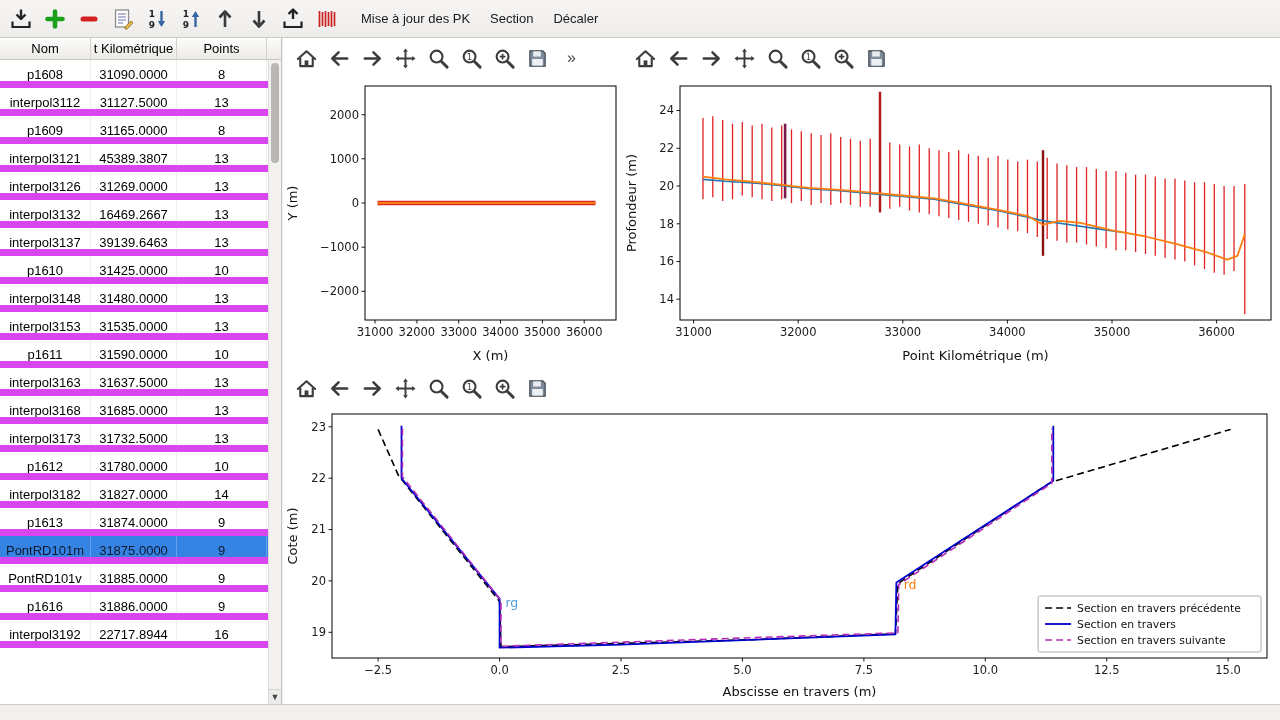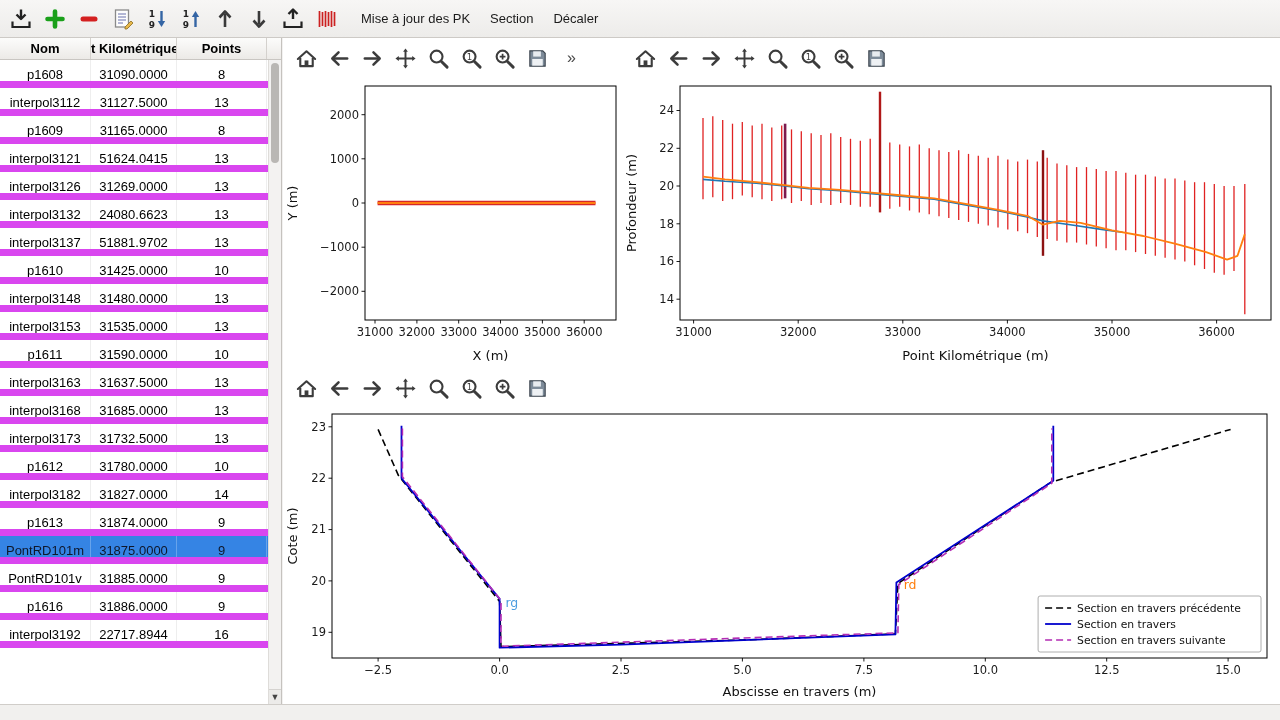--- a/index.html
+++ b/index.html
@@ -6,21 +6,21 @@
 html,body{width:1280px;height:720px;overflow:hidden;background:#f2f1f0;font-family:"Liberation Sans","DejaVu Sans",sans-serif}
 .main-toolbar{position:absolute;left:0;top:0;width:1280px;height:38px;background:linear-gradient(#f7f6f5,#edecea);border-bottom:1px solid #cdcac6;display:flex;align-items:center;padding:0 6px}
 .mt-icons{display:flex;align-items:center;gap:4px}
 .tbtn{width:30px;height:30px;background:transparent;border:1px solid transparent;border-radius:3px;display:flex;align-items:center;justify-content:center;padding:0;cursor:pointer}
 .icon24{width:24px;height:24px;display:block}
 .icon24 svg,.icon22 svg{width:100%;height:100%;display:block}
 .mt-texts{display:flex;align-items:flex-start;margin-left:10px;gap:2px}
 .ttxt{background:transparent;border:none;font-family:"Liberation Sans",sans-serif;font-size:13px;color:#1b1b1b;padding:5px 9px;cursor:pointer}
 .left-panel{position:absolute;left:0;top:38px;width:282px;height:666px;background:#fff;border-right:1px solid #c5c2be}
 .thead{display:flex;height:22px;background:linear-gradient(#fcfcfb,#eceae7);border-bottom:1px solid #c9c6c2}
-.hcell{font-weight:bold;font-size:13px;line-height:21px;text-align:center;border-right:1px solid #d4d1cd;overflow:hidden;white-space:nowrap}
+.hcell{font-weight:normal;font-size:13px;line-height:21px;text-align:center;border-right:1px solid #d4d1cd;overflow:hidden;white-space:nowrap}
 .c0{width:91px}.c1{width:86px}.c2{width:90px}
 .tbody{position:absolute;top:22px;left:0;right:13px;bottom:0;overflow:hidden;background:#fff}
 .trow{display:flex;height:28px;border-bottom:7px solid #d946ef;background:#fff}
 .tcell{font-size:13px;line-height:29px;text-align:center;border-right:1px solid #eeeeee;overflow:hidden;white-space:nowrap}
 .trow.selected{background:#3584e4}
 .trow.selected .tcell{color:#0f172a;border-right-color:rgba(255,255,255,.25)}
 .vscroll{position:absolute;top:22px;right:0;bottom:0;width:13px;background:#f3f2f1;border-left:1px solid #dedcd9}
 .vthumb{position:absolute;left:2px;right:2px;top:3px;height:100px;background:#b9b7b4;border-radius:4px}
 .vdown{position:absolute;left:0;right:0;bottom:0;height:15px;background:#ecebe9;border-top:1px solid #d5d3d0;font-size:9px;line-height:14px;text-align:center;color:#444;cursor:pointer}
 .plots{position:absolute;left:283px;top:38px;width:997px;height:666px;background:#fff}
@@ -158,36 +158,36 @@
           <div class="tcell c1">31127.5000</div>
           <div class="tcell c2">13</div>
         </div>
         <div class="trow">
           <div class="tcell c0">p1609</div>
           <div class="tcell c1">31165.0000</div>
           <div class="tcell c2">8</div>
         </div>
         <div class="trow">
           <div class="tcell c0">interpol3121</div>
-          <div class="tcell c1">51624.0415</div>
+          <div class="tcell c1">45389.3807</div>
           <div class="tcell c2">13</div>
         </div>
         <div class="trow">
           <div class="tcell c0">interpol3126</div>
           <div class="tcell c1">31269.0000</div>
           <div class="tcell c2">13</div>
         </div>
         <div class="trow">
           <div class="tcell c0">interpol3132</div>
-          <div class="tcell c1">24080.6623</div>
+          <div class="tcell c1">16469.2667</div>
           <div class="tcell c2">13</div>
         </div>
         <div class="trow">
           <div class="tcell c0">interpol3137</div>
-          <div class="tcell c1">51881.9702</div>
+          <div class="tcell c1">39139.6463</div>
           <div class="tcell c2">13</div>
         </div>
         <div class="trow">
           <div class="tcell c0">p1610</div>
           <div class="tcell c1">31425.0000</div>
           <div class="tcell c2">10</div>
         </div>
         <div class="trow">
           <div class="tcell c0">interpol3148</div>
           <div class="tcell c1">31480.0000</div>

